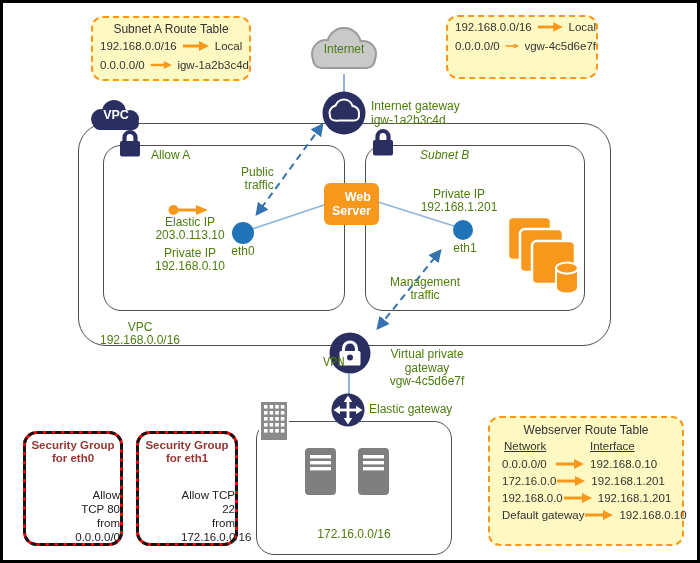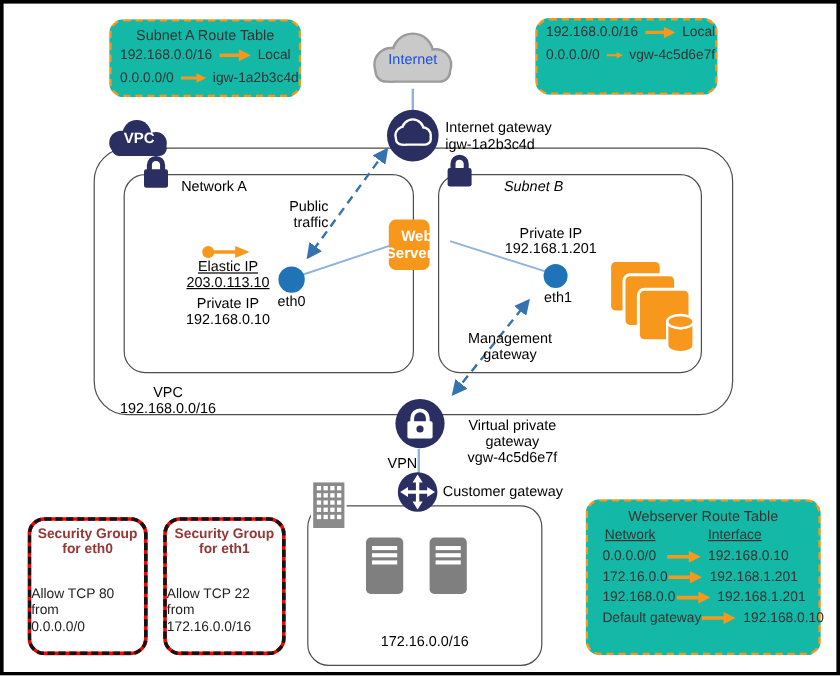--- a/index.html
+++ b/index.html
@@ -3,35 +3,35 @@
 <meta charset="utf-8">
 <style>
   html,body{margin:0;padding:0;background:#fff;}
   body{width:700px;height:563px;position:relative;overflow:hidden;
        font-family:"Liberation Sans",sans-serif;color:#333;font-size:12px;}
   #frame{position:absolute;inset:0;border:3px solid #000;box-sizing:border-box;}
   .abs{position:absolute;}
   .pre{white-space:pre-line;text-align:right;}
   .ctr{text-align:center;}
   .box{position:absolute;border:1.4px solid #4d4d4d;border-radius:18px;background:transparent;box-sizing:border-box;}
-  .rtbox{position:absolute;border:2px dashed #F7981D;border-radius:12px;box-sizing:border-box;background:#14b8a6;}
+  .rtbox{position:absolute;border:2px dashed #F7981D;border-radius:12px;box-sizing:border-box;background:#fef9c3;}
   .rt-title{text-align:center;font-size:12px;padding-top:4px;color:#333;}
   .rt-row{display:flex;align-items:center;gap:5px;height:19px;padding-left:7px;font-size:11.5px;white-space:nowrap;}
   .sg{position:absolute;border:3px solid #FF0000;border-radius:14px;box-sizing:border-box;background:#fff;}
   .sg::after{content:"";position:absolute;inset:-3px;border:3px dashed #141414;border-radius:14px;pointer-events:none;}
   .sg-title{margin-top:5px;text-align:center;font-size:11.5px;font-weight:bold;color:#953735;line-height:13px;white-space:pre-line;}
-  .sg-rule{margin-top:23px;text-align:left;font-size:11.5px;color:#222;line-height:14px;white-space:pre-line;}
-  .lbl{position:absolute;color:#000000;line-height:13px;}
+  .sg-rule{margin-top:23px;text-align:right;font-size:11.5px;color:#222;line-height:14px;white-space:pre-line;margin-left:42px;}
+  .lbl{position:absolute;color:#4d7c0f;line-height:13px;}
   .dot{position:absolute;border-radius:50%;background:#2173B8;}
   .wsrow{display:flex;align-items:center;height:17px;padding:0 8px 0 12px;font-size:11.5px;white-space:nowrap;}
   .wsarrow{flex:1;display:flex;justify-content:flex-end;padding-right:5px;}
   .wsiface{flex:0 0 84px;}
   .wshead{display:flex;align-items:center;height:18px;padding:0 8px 0 14px;font-size:11.5px;}
   .wshead span{text-decoration:underline;}
-  .webserver{position:absolute;left:321px;top:180px;width:34px;height:42px;background:#F7981D;border-radius:6px;
+  .webserver{position:absolute;left:321px;top:180px;width:55px;height:42px;background:#F7981D;border-radius:6px;
      display:flex;align-items:center;justify-content:center;text-align:center;color:#fff;font-weight:bold;
      font-size:12.5px;line-height:14px;white-space:pre-line;}
 </style>
 </head>
 <body>
 
 <div id="frame">
 
   <div class="box" style="left:75px;top:120px;width:533px;height:223px;border-radius:28px;"></div>
   <div class="box" style="left:100px;top:142px;width:242px;height:166px;"></div>
@@ -58,21 +58,21 @@
         <g id="cloudBig">
           <circle cx="23" cy="29" r="13"></circle>
             <circle cx="41" cy="20" r="16"></circle>
             <circle cx="60" cy="29" r="12"></circle>
           <rect x="11" y="27" width="60" height="15" rx="7.5"></rect>
         </g>
       </defs>
       <use href="#cloudBig" fill="#C9C9C9" stroke="#9B9B9B" stroke-width="4" stroke-linejoin="round"></use>
       <use href="#cloudBig" fill="#C9C9C9"></use>
     </svg>
-    <div class="abs ctr" style="left:0;top:17px;width:82px;color:#1d4ed8;">Internet</div>
+    <div class="abs ctr" style="left:0;top:17px;width:82px;color:#4d7c0f;">Internet</div>
   </div>
 
   <svg class="abs" style="left:319px;top:88px;" width="44" height="44" viewBox="0 0 44 44">
     <defs>
       <g id="cloudS">
         <circle cx="9" cy="14" r="6.5"></circle>
           <circle cx="16" cy="9.5" r="8"></circle>
           <circle cx="24" cy="14" r="6"></circle>
         <rect x="3" y="13" width="27" height="7.5" rx="3.75"></rect>
       </g>
@@ -102,54 +102,54 @@
 
   <svg class="abs" style="left:113px;top:124px;" width="28" height="31" viewBox="0 0 28 31">
     <path d="M8.5 15 v-4.5 a5.5 5.5 0 0 1 11 0 V15" stroke="#2A2E61" stroke-width="4.2" fill="none"></path>
     <rect x="4" y="14" width="20" height="15.5" rx="2" fill="#2A2E61"></rect>
   </svg>
   <svg class="abs" style="left:366px;top:123px;" width="28" height="31" viewBox="0 0 28 31">
     <path d="M8.5 15 v-4.5 a5.5 5.5 0 0 1 11 0 V15" stroke="#2A2E61" stroke-width="4.2" fill="none"></path>
     <rect x="4" y="14" width="20" height="15.5" rx="2" fill="#2A2E61"></rect>
   </svg>
 
-  <div class="lbl" style="left:148px;top:146px;">Network A</div>
+  <div class="lbl" style="left:148px;top:146px;">Allow A</div>
   <div class="lbl" style="left:417px;top:146px;font-style:italic;">Subnet B</div>
 
   <div class="webserver"><span class="pre">Web
 Server</span></div>
 
   <div class="dot" style="left:229px;top:219px;width:22px;height:22px;"></div>
   <div class="lbl ctr" style="left:220px;top:242px;width:40px;">eth0</div>
   <div class="dot" style="left:450px;top:217px;width:20px;height:20px;"></div>
   <div class="lbl ctr" style="left:442px;top:239px;width:40px;">eth1</div>
 
   <svg class="abs" style="left:165px;top:201px;" width="44" height="12" viewBox="0 0 44 12">
     <circle cx="5.5" cy="6" r="5" fill="#F7981D"></circle>
     <line x1="9" y1="6" x2="30" y2="6" stroke="#F7981D" stroke-width="3"></line>
     <polygon points="28,1 40,6 28,11" fill="#F7981D"></polygon>
   </svg>
-  <div class="lbl ctr" style="left:137px;top:213px;width:100px;text-decoration:underline;">
+  <div class="lbl ctr" style="left:137px;top:213px;width:100px;">
     <div>Elastic IP</div>
     <div>203.0.113.10</div>
   </div>
   <div class="lbl ctr" style="left:137px;top:244px;width:100px;">
     <div>Private IP</div>
     <div>192.168.0.10</div>
   </div>
 
   <div class="lbl ctr" style="left:406px;top:185px;width:100px;">
     <div>Private IP</div>
     <div>192.168.1.201</div>
   </div>
 
   <div class="lbl pre" style="left:238px;top:163px;">Public
 traffic</div>
   <div class="lbl pre ctr" style="left:382px;top:273px;width:80px;">Management
-gateway</div>
+traffic</div>
 
   <svg class="abs" style="left:502px;top:211px;" width="78" height="82" viewBox="0 0 78 82">
     <rect x="3" y="3" width="43" height="43" rx="5" fill="#F7981D" stroke="#fff" stroke-width="2.5"></rect>
     <rect x="15" y="15" width="43" height="43" rx="5" fill="#F7981D" stroke="#fff" stroke-width="2.5"></rect>
     <rect x="27" y="27" width="43" height="43" rx="5" fill="#F7981D" stroke="#fff" stroke-width="2.5"></rect>
     <g stroke="#fff" stroke-width="2" fill="#F7981D">
       <path d="M51 54 v20 a11 5.5 0 0 0 22 0 v-20 a11 5.5 0 0 1 -22 0 z"></path>
       <ellipse cx="62" cy="54" rx="11" ry="5.5"></ellipse>
     </g>
   </svg>
@@ -162,32 +162,32 @@
   <svg class="abs" style="left:326px;top:329px;" width="42" height="42" viewBox="0 0 42 42">
     <circle cx="21" cy="21" r="20.5" fill="#2A2E61"></circle>
     <path d="M14.5 20 v-3.5 a6.5 6.5 0 0 1 13 0 V20" stroke="#fff" stroke-width="3.2" fill="none"></path>
     <rect x="10.5" y="19" width="21" height="14.5" rx="1.5" fill="#fff"></rect>
     <circle cx="21" cy="25.5" r="3" fill="#2A2E61"></circle>
   </svg>
   <div class="lbl" style="left:364px;top:345px;width:120px;text-align:center;line-height:13.5px;">
     <div>Virtual private gateway</div>
     <div>vgw-4c5d6e7f</div>
   </div>
-  <div class="lbl" style="left:320px;top:377px;">VPN</div>
+  <div class="lbl" style="left:320px;top:354px;font-family:Liberation Mono, monospace;">VPN</div>
 
   <svg class="abs" style="left:328px;top:390px;" width="34" height="34" viewBox="0 0 34 34">
     <circle cx="17" cy="17" r="16.5" fill="#2A2E61"></circle>
     <line x1="7" y1="17" x2="27" y2="17" stroke="#fff" stroke-width="2.8"></line>
     <line x1="17" y1="7" x2="17" y2="27" stroke="#fff" stroke-width="2.8"></line>
     <polygon points="2.5,17 9,12.8 9,21.2" fill="#fff"></polygon>
     <polygon points="31.5,17 25,12.8 25,21.2" fill="#fff"></polygon>
     <polygon points="17,2.5 12.8,9 21.2,9" fill="#fff"></polygon>
     <polygon points="17,31.5 12.8,25 21.2,25" fill="#fff"></polygon>
   </svg>
-  <div class="lbl" style="left:366px;top:400px;">Customer gateway</div>
+  <div class="lbl" style="left:366px;top:400px;">Elastic gateway</div>
 
   <svg class="abs" style="left:256px;top:397px;" width="30" height="42" viewBox="0 0 30 42">
     <defs>
       <g id="winrow" fill="#fff">
         <rect x="5" width="3.6" height="3.6"></rect>
           <rect x="10.6" width="3.6" height="3.6"></rect>
         <rect x="16.2" width="3.6" height="3.6"></rect>
           <rect x="21.8" width="3.6" height="3.6"></rect>
       </g>
     </defs>

